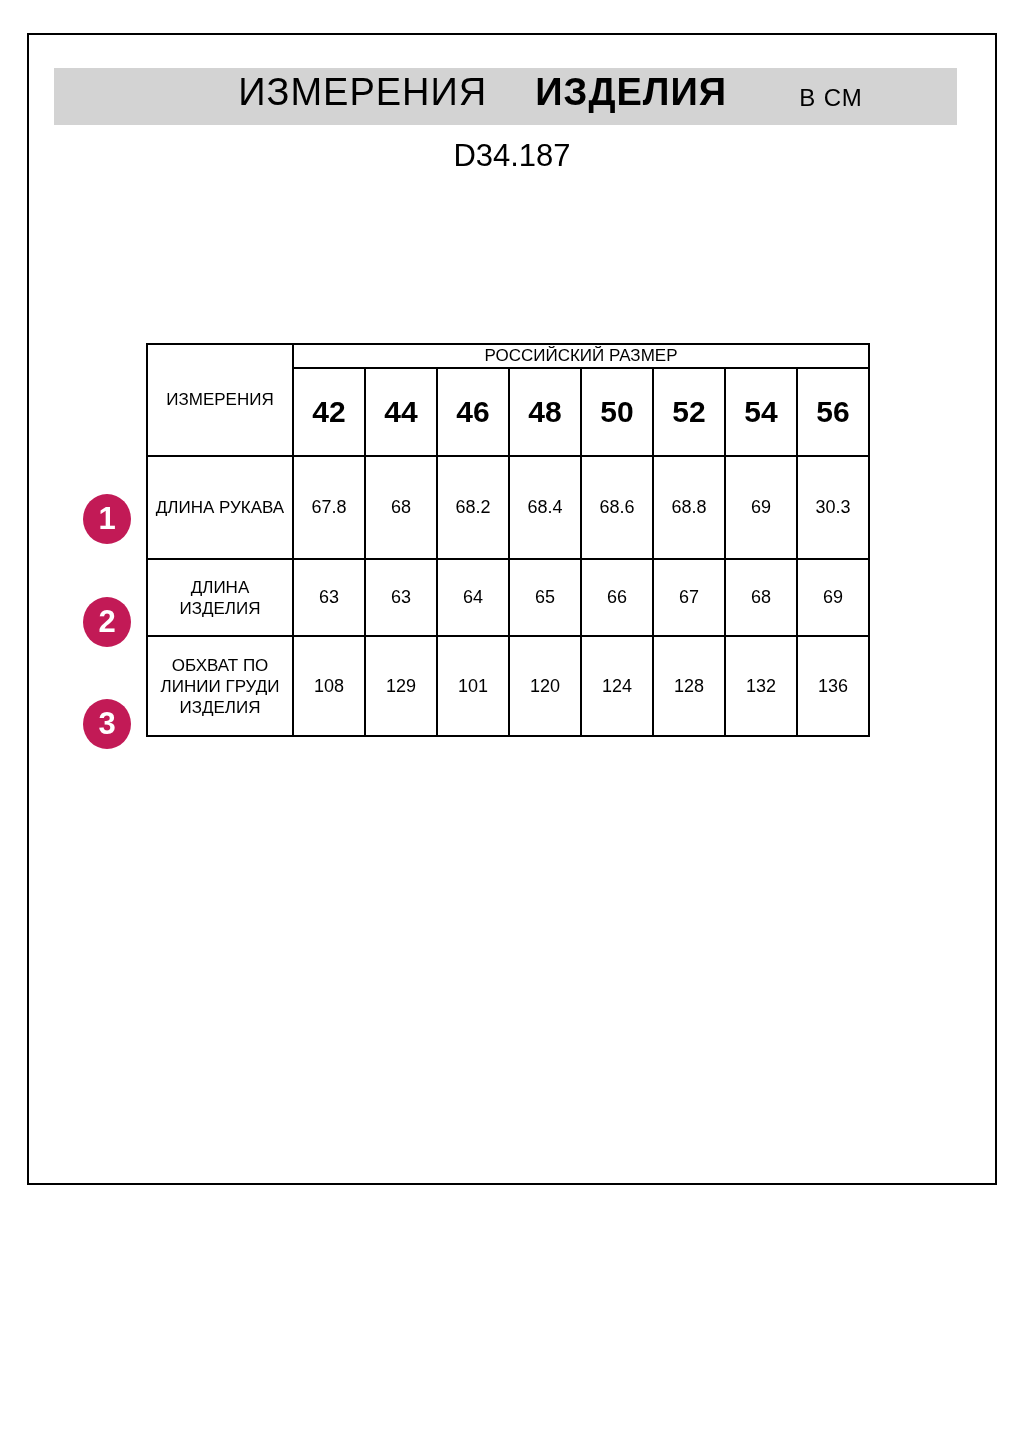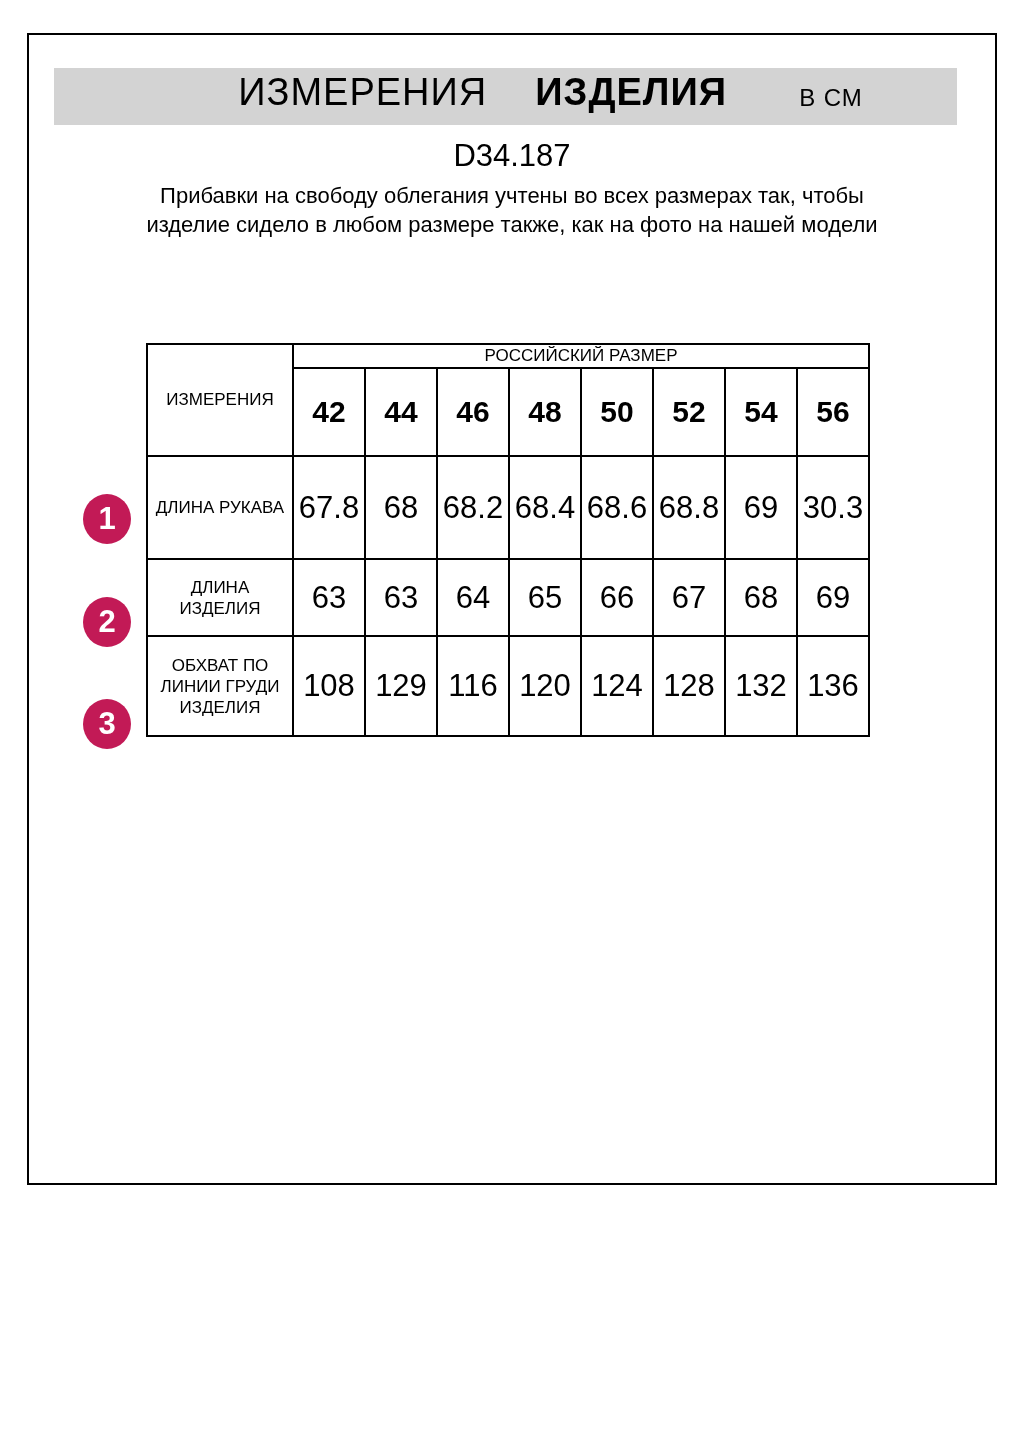--- a/index.html
+++ b/index.html
@@ -99,21 +99,21 @@
   td.size-cell {
     font-size: 30px;
     font-weight: 700;
   }
   td.label-cell {
     font-size: 17px;
     line-height: 21px;
     white-space: pre-line;
   }
   td.value-cell {
-    font-size: 31px;
+    font-size: 18px;
   }
   .marker {
     position: absolute;
     left: 54px;
     width: 48px;
     height: 50px;
     border-radius: 50%;
     background: #c21a56;
     color: #ffffff;
     font-size: 31px;
@@ -133,21 +133,20 @@
   <div class="frame">
 
     <div class="banner">
       <span class="w1">ИЗМЕРЕНИЯ</span>
       <span class="w2">ИЗДЕЛИЯ</span>
       <span class="w3">В СМ</span>
     </div>
 
     <div class="product-code">D34.187</div>
 
-    <div class="description">Прибавки на свободу облегания учтены во всех размерах так, чтобы изделие сидело в любом размере также, как на фото на нашей модели</div>
 
     <table class="size-table">
       <colgroup>
         <col style="width:146px">
         <col style="width:72px">
           <col style="width:72px">
           <col style="width:72px">
           <col style="width:72px">
         <col style="width:72px">
           <col style="width:72px">
@@ -191,21 +190,21 @@
           <td class="value-cell">67</td>
           <td class="value-cell">68</td>
           <td class="value-cell">69</td>
         </tr>
         <tr style="height:100px">
           <td class="label-cell">ОБХВАТ ПО
 ЛИНИИ ГРУДИ
 ИЗДЕЛИЯ</td>
           <td class="value-cell">108</td>
           <td class="value-cell">129</td>
-          <td class="value-cell">116</td>
+          <td class="value-cell">101</td>
           <td class="value-cell">120</td>
           <td class="value-cell">124</td>
           <td class="value-cell">128</td>
           <td class="value-cell">132</td>
           <td class="value-cell">136</td>
         </tr>
       </tbody>
     </table>
 
     <div class="marker marker-1">

